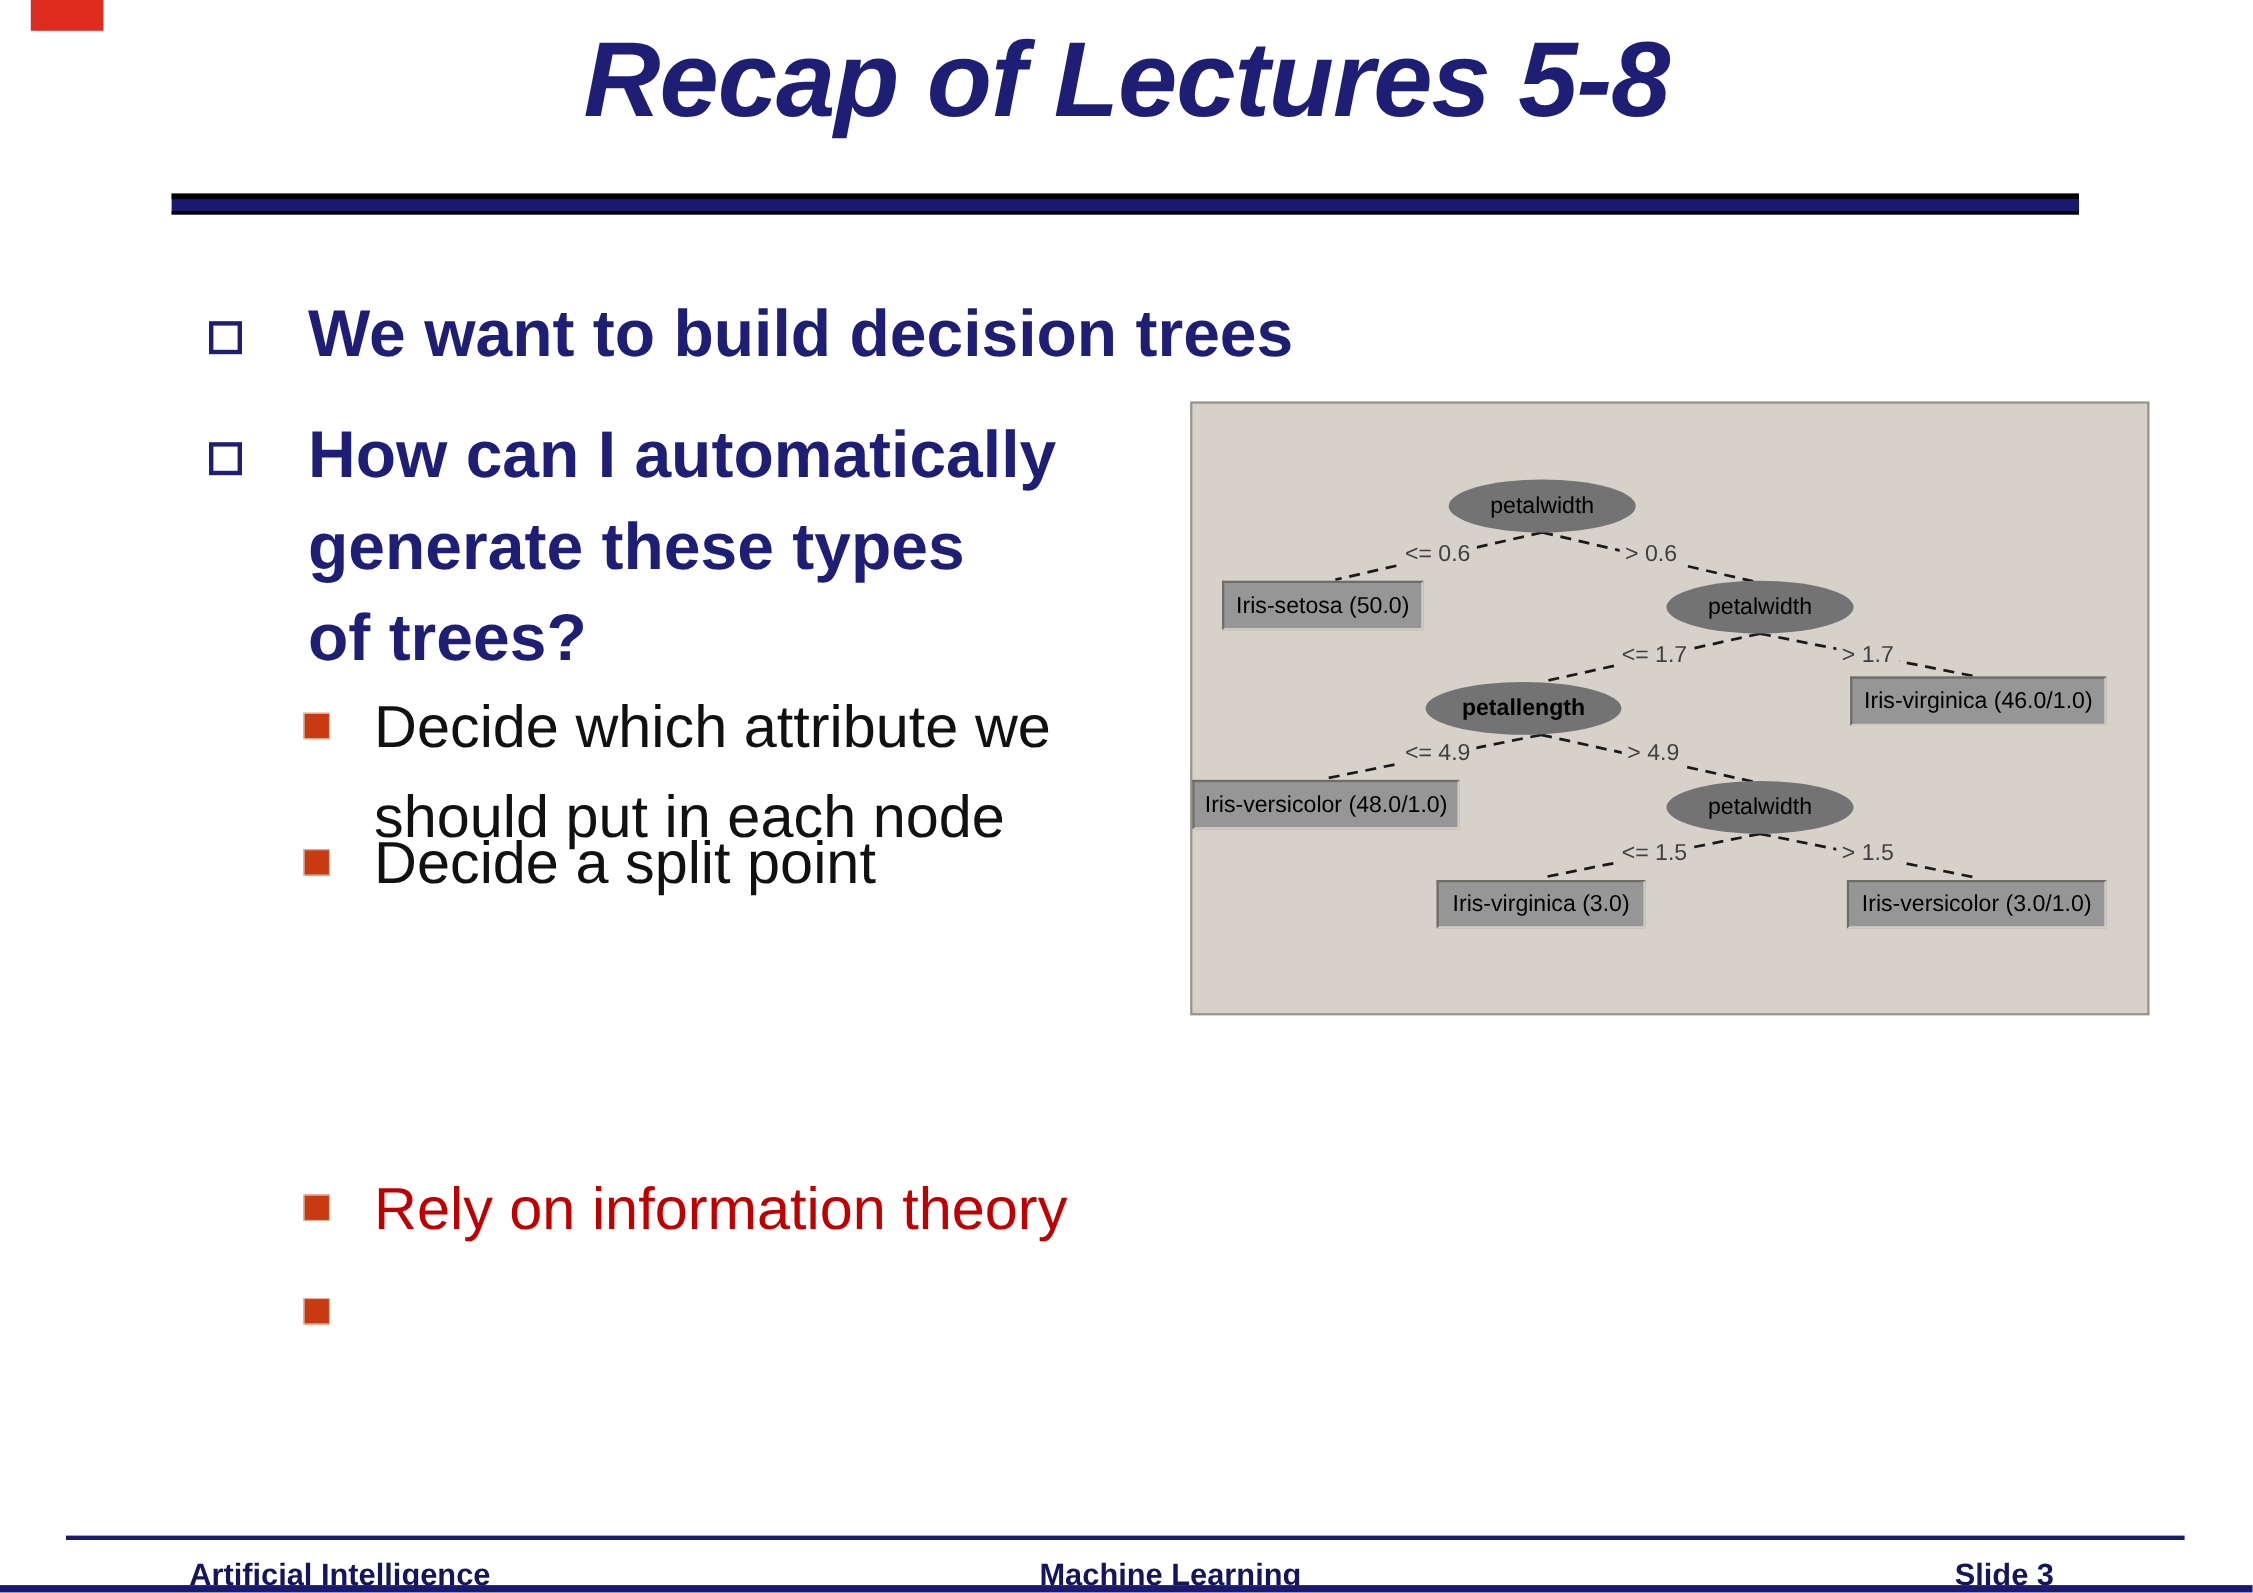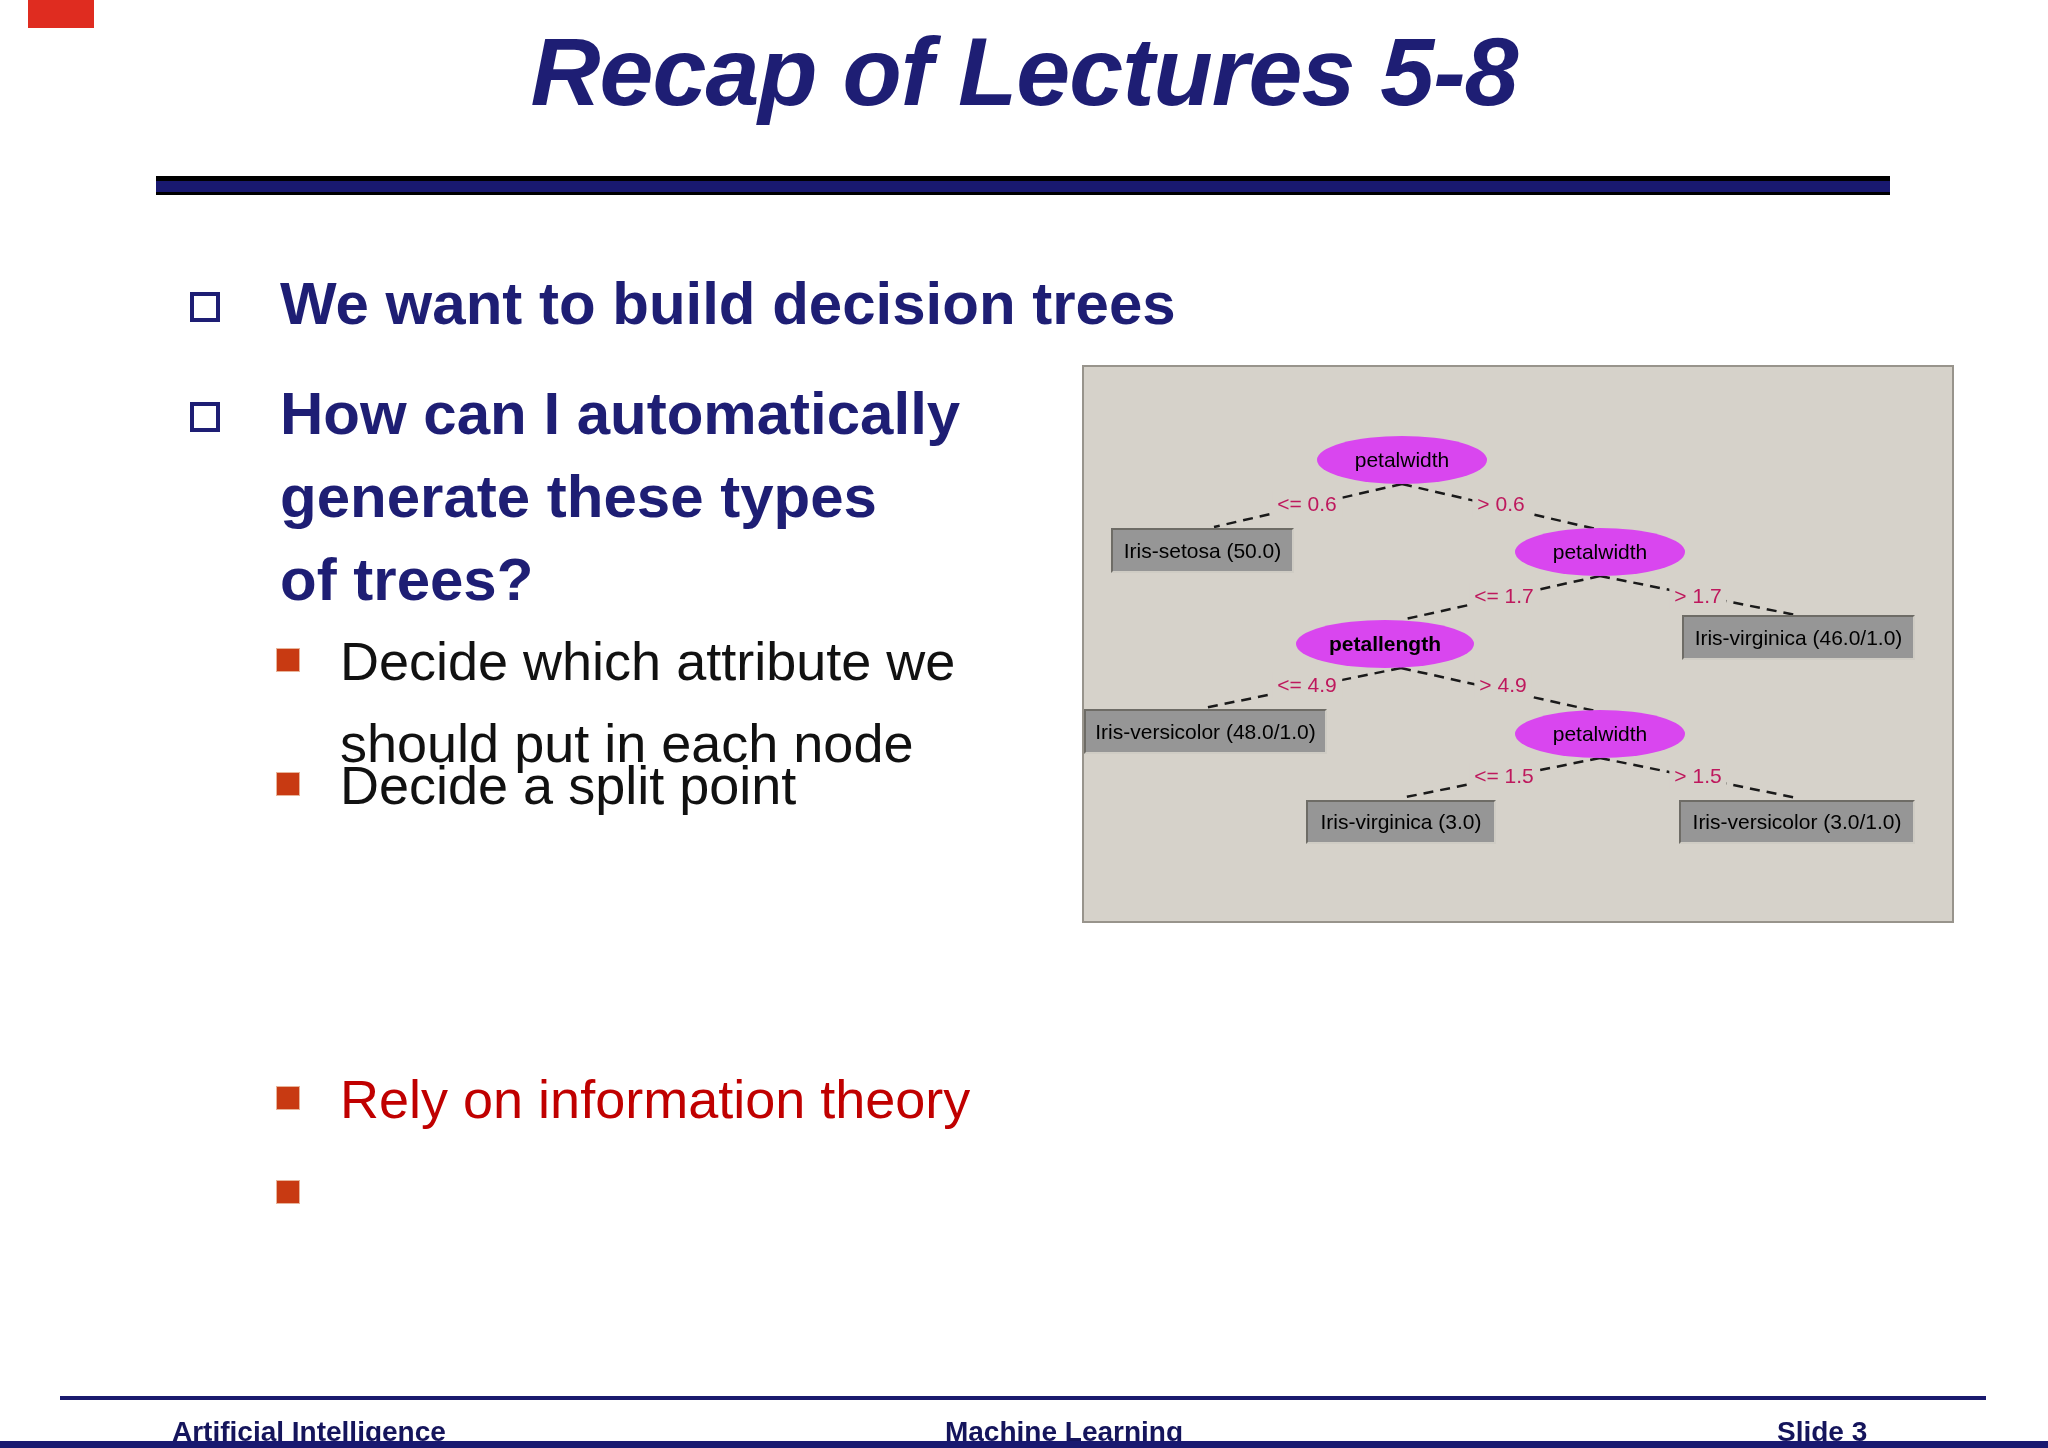--- a/index.html
+++ b/index.html
@@ -37,34 +37,34 @@
   .red-text{color:#c00000;}
 
   
   #tree-panel{
     left:1082px;top:365px;width:872px;height:558px;
     background:#d6d2ca;border:2px solid #98948c;box-sizing:border-box;
   }
   #tree-lines{position:absolute;left:0;top:0;width:872px;height:558px;}
   .tnode{
     position:absolute;display:flex;align-items:center;justify-content:center;
-    background:#d946ef;border-radius:50%;
+    background:#737373;border-radius:50%;
     font-size:21px;color:#000000;white-space:nowrap;
   }
   .tleaf{
     position:absolute;display:flex;align-items:center;justify-content:center;
     background:#969696;
     border:2px solid;border-color:#6e6c66 #cfccc4 #cfccc4 #6e6c66;
     box-sizing:border-box;
     font-size:21px;color:#000000;white-space:nowrap;
   }
   .tedge{
     position:absolute;transform:translate(-50%,-50%);
     background:#d6d2ca;padding:1px 5px;
-    font-size:21px;color:#be185d;white-space:nowrap;
+    font-size:21px;color:#404040;white-space:nowrap;
   }
 
   
   #footer-rule{left:60px;top:1396px;width:1926px;height:4px;background:#1a1a6e;}
   .footer-text{font-size:28px;font-weight:bold;color:#15155c;white-space:nowrap;}
   #footer-left{left:172px;top:1416px;}
   #footer-center{left:0;top:1416px;width:2048px;text-align:center;padding-left:40px;}
   #footer-right{left:1777px;top:1416px;}
   #bottom-bar{left:0;top:1441px;width:2048px;height:7px;background:#191970;}
 </style>

